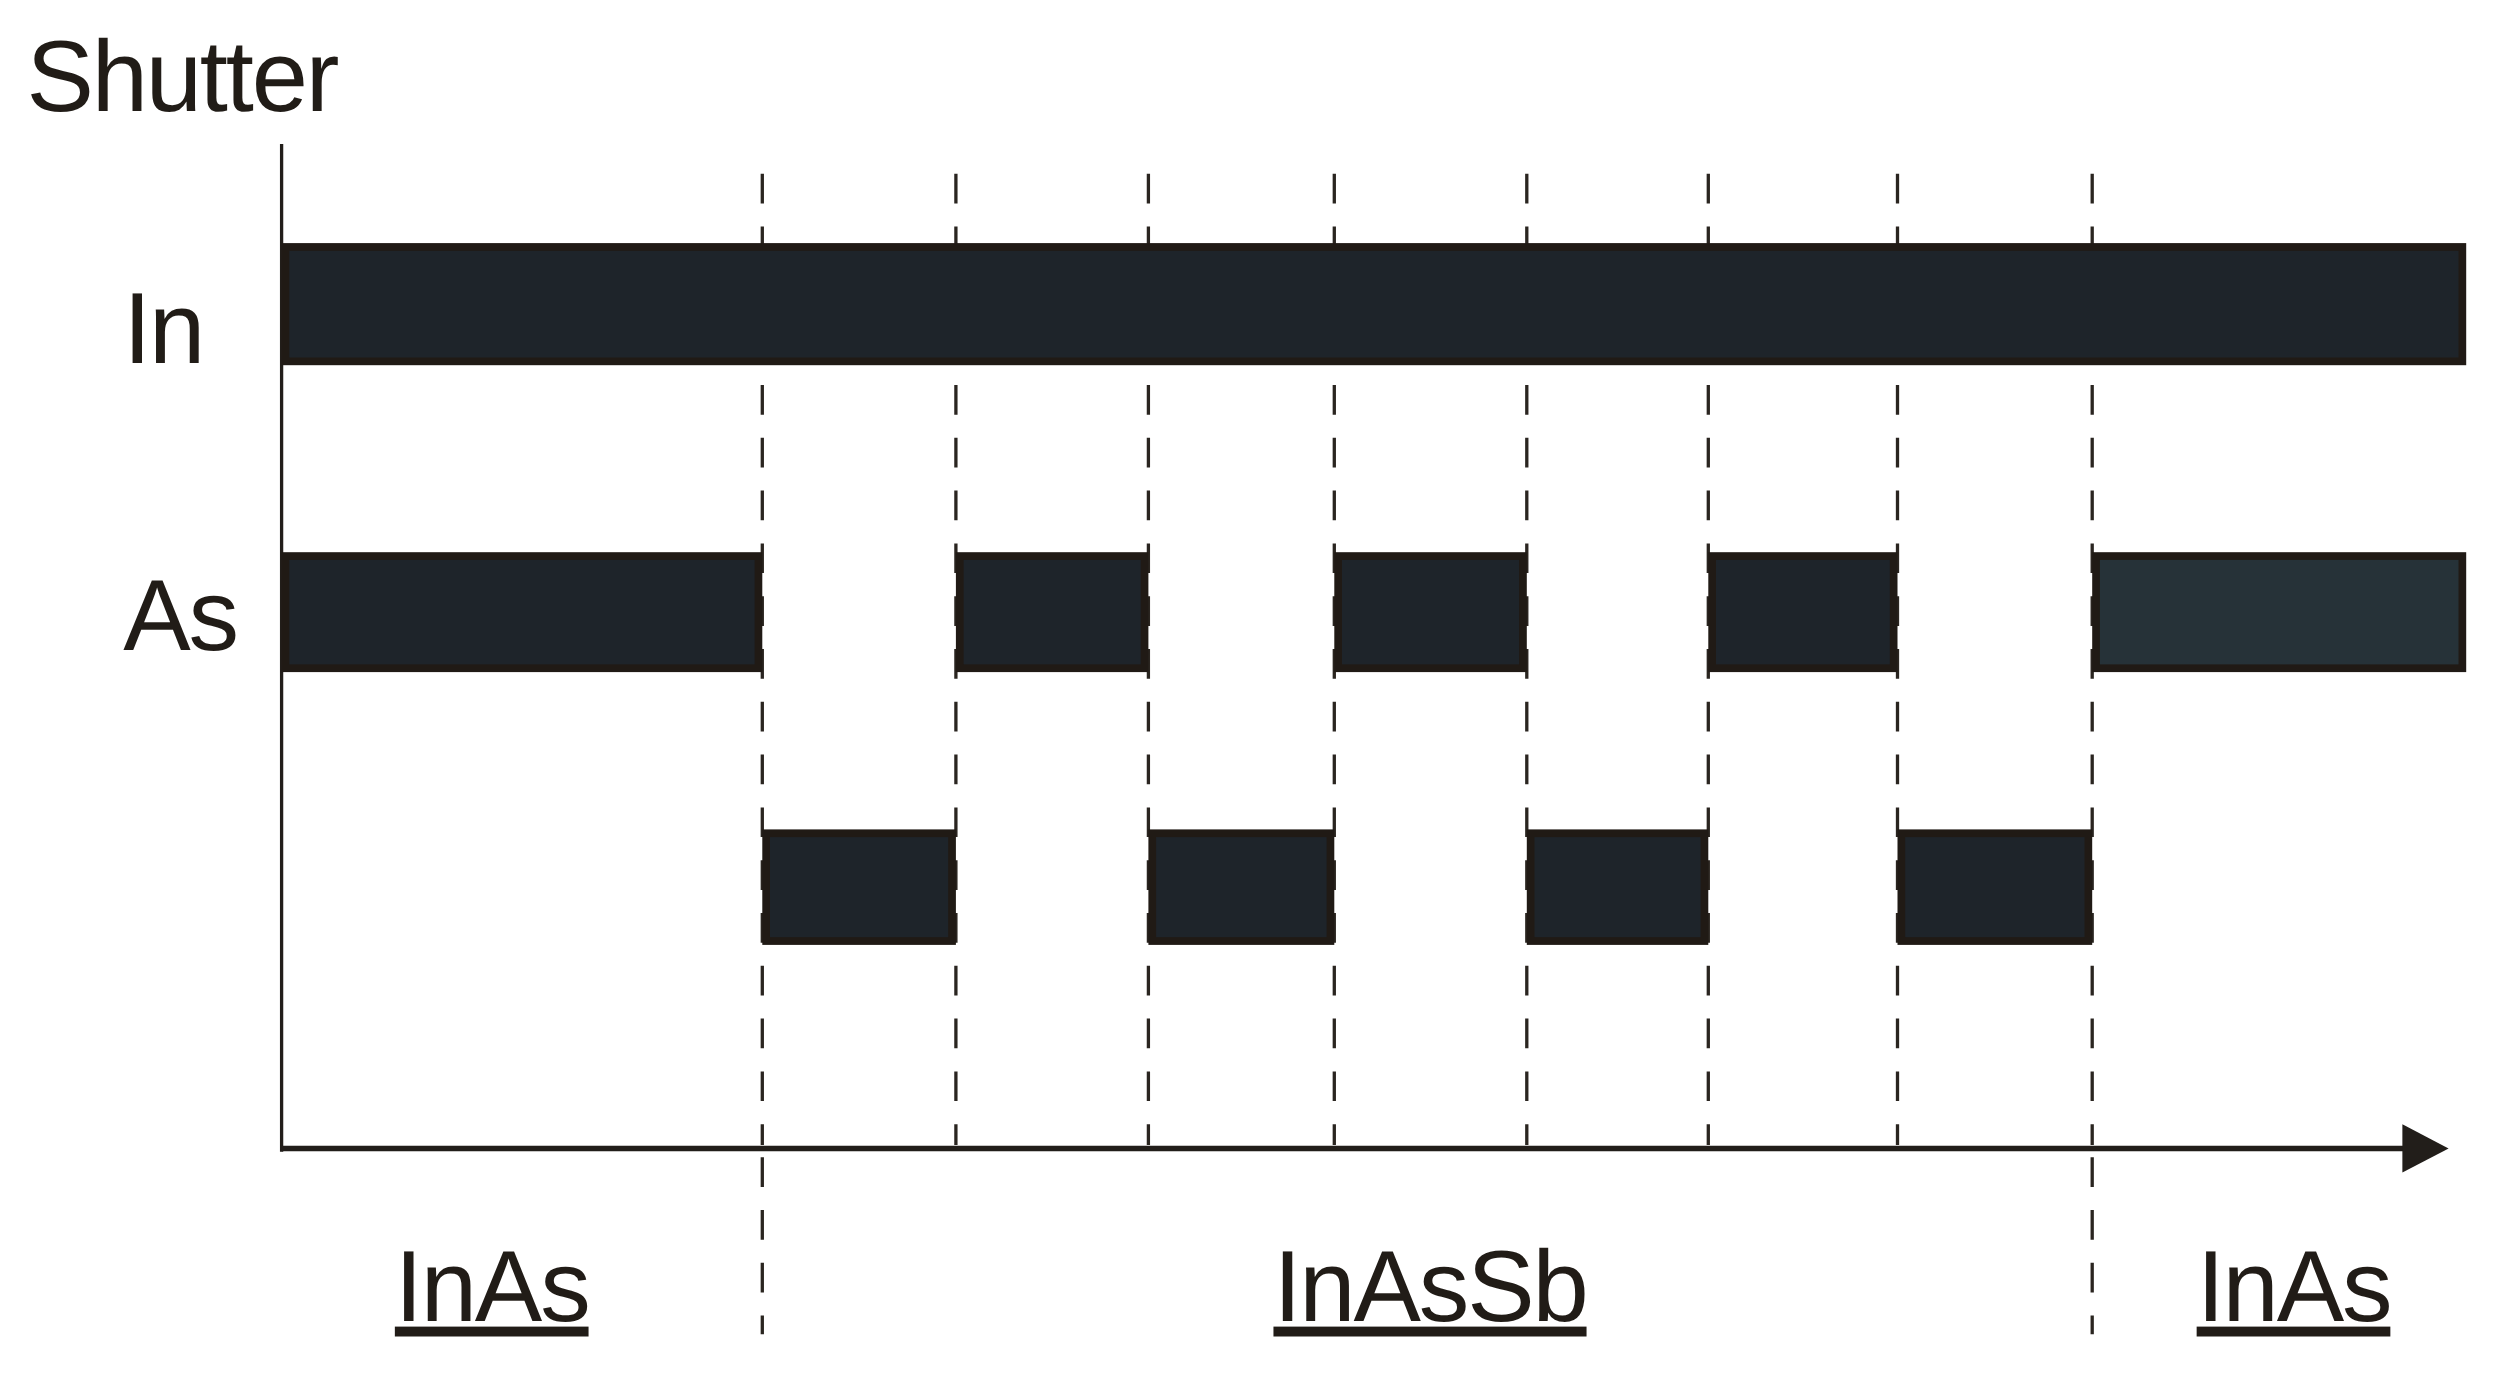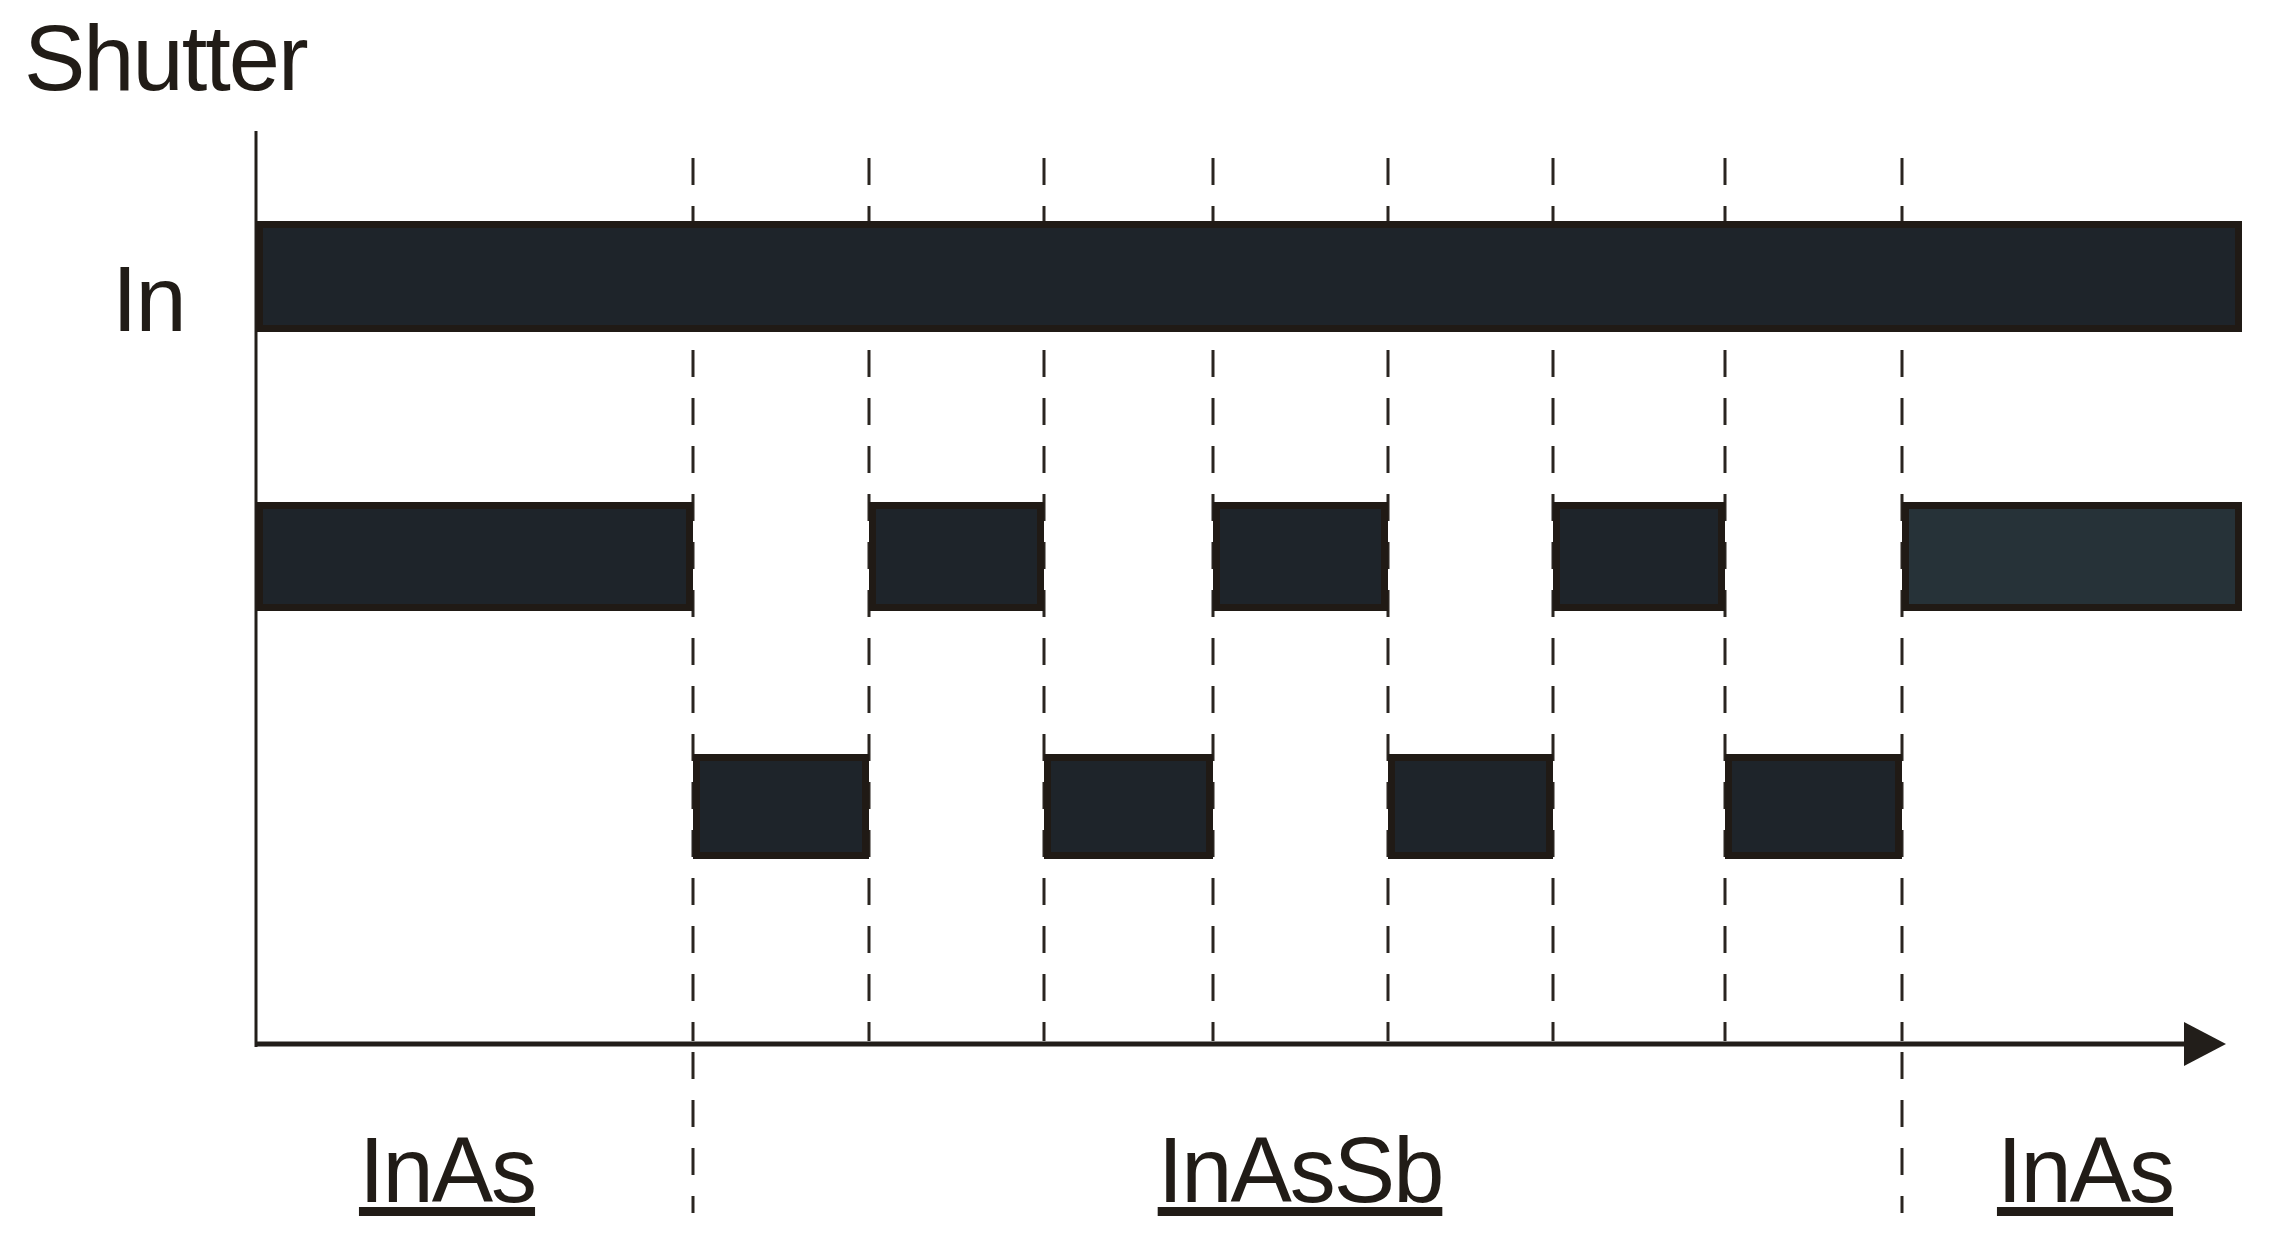--- a/index.html
+++ b/index.html
@@ -20,21 +20,21 @@
   .txt {
     position: absolute;
     font-size: 92px;
     letter-spacing: -2px;
     line-height: 1;
     white-space: nowrap;
     display: flex;
     align-items: center;
     color: #211c17;
   }
-  .title-label { left: 24px; top: 8px; height: 100px; }
+  .title-label { left: 24px; top: 20px; height: 100px; }
   .row-label { left: 112px; height: 110px; }
   #row-label-in { top: 244px; }
   #row-label-as { top: 505px; }
   #row-label-sb { top: 773px; }
   .phase-label {
     top: 1115px;
     height: 110px;
     transform: translateX(-50%);
     justify-content: center;
     text-decoration: underline;
@@ -71,20 +71,21 @@
       <rect x="696.5" y="757.5" width="169" height="98" fill="#1e242a" stroke="#201a15" stroke-width="7"></rect>
       <rect x="1047.5" y="757.5" width="162" height="98" fill="#1e242a" stroke="#201a15" stroke-width="7"></rect>
       <rect x="1391.5" y="757.5" width="158" height="98" fill="#1e242a" stroke="#201a15" stroke-width="7"></rect>
       <rect x="1728.5" y="757.5" width="170" height="98" fill="#1e242a" stroke="#201a15" stroke-width="7"></rect>
     </svg>
 
   <div class="txt title-label">Shutter</div>
 
   <div class="txt row-label" id="row-label-in">In</div>
 
+  <div class="txt row-label" id="row-label-as">As</div>
 
 
   <div class="txt phase-label" id="phase-label-0">InAs</div>
 
   <div class="txt phase-label" id="phase-label-1">InAsSb</div>
 
   <div class="txt phase-label" id="phase-label-2">InAs</div>
 
 </div>
 

